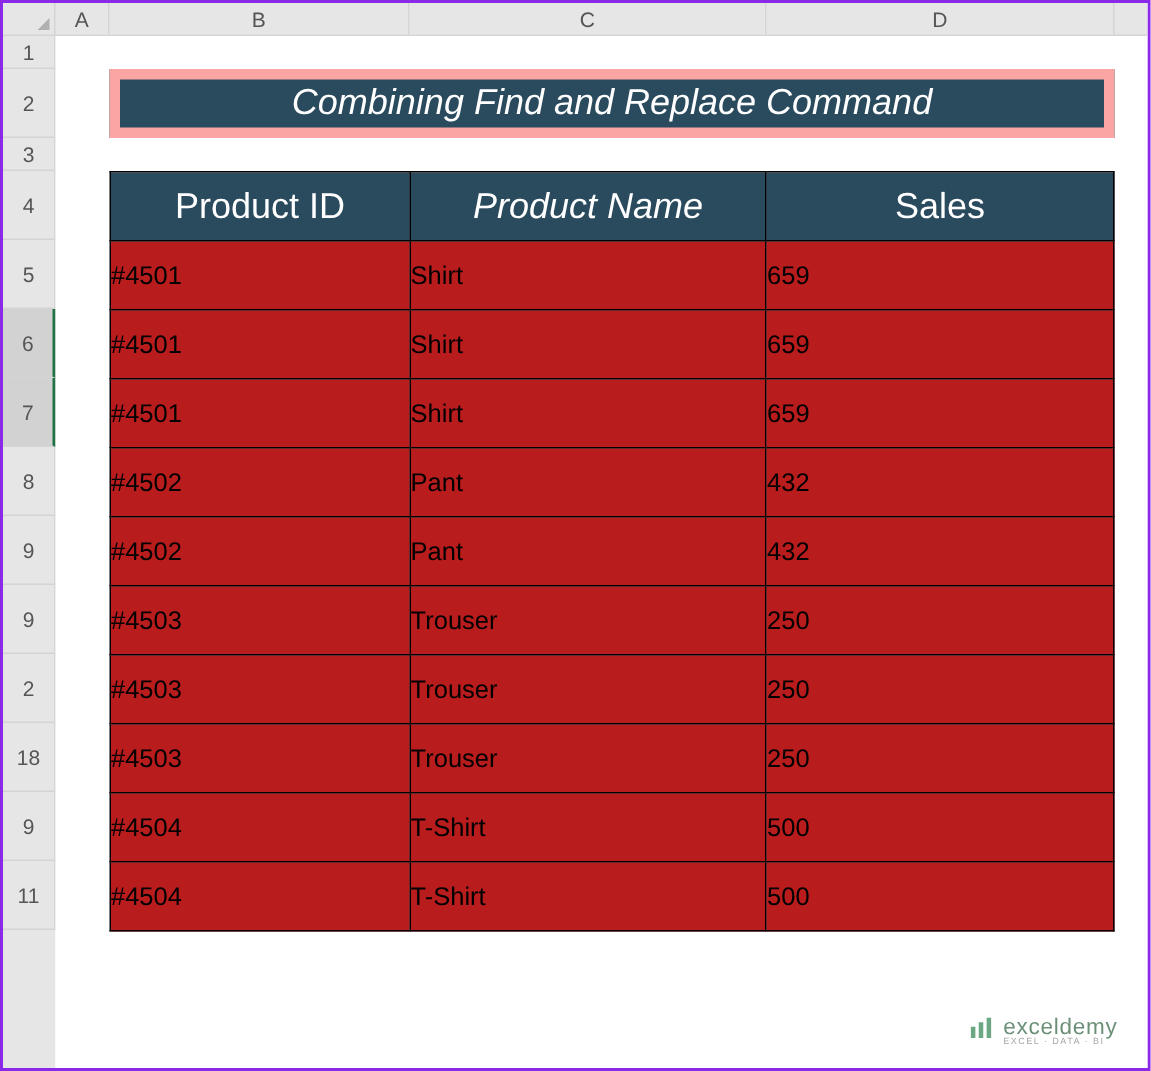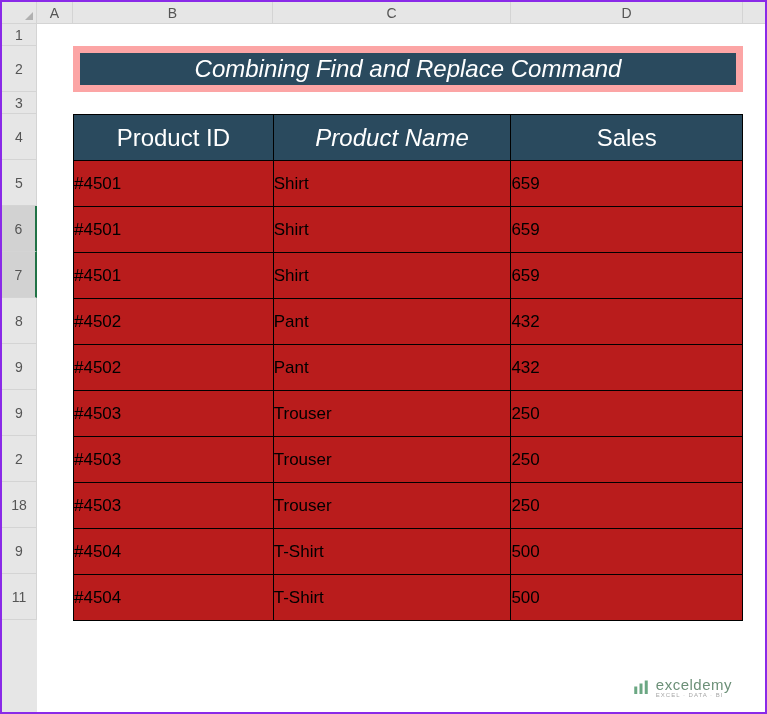--- a/index.html
+++ b/index.html
@@ -131,24 +131,24 @@
       height: 46px;
       border: 1px solid #000;
       font-family: 'Segoe UI', 'Comic Sans MS', cursive, sans-serif;
     }
     .th-B { width: 200px; }
     .th-C { width: 238px; font-style: italic; }
     .th-D { width: 232px; }
     
     .watermark {
       position: absolute;
-      right: 33px;
+      right: 20px;
       bottom: 14px;
       display: flex;
-      align-items: center;
+      align-items: flex-start;
       gap: 6px;
       opacity: 0.75;
     }
     .watermark-icon {
       width: 18px;
       height: 18px;
     }
     .watermark-text {
       display: flex;
       flex-direction: column;

